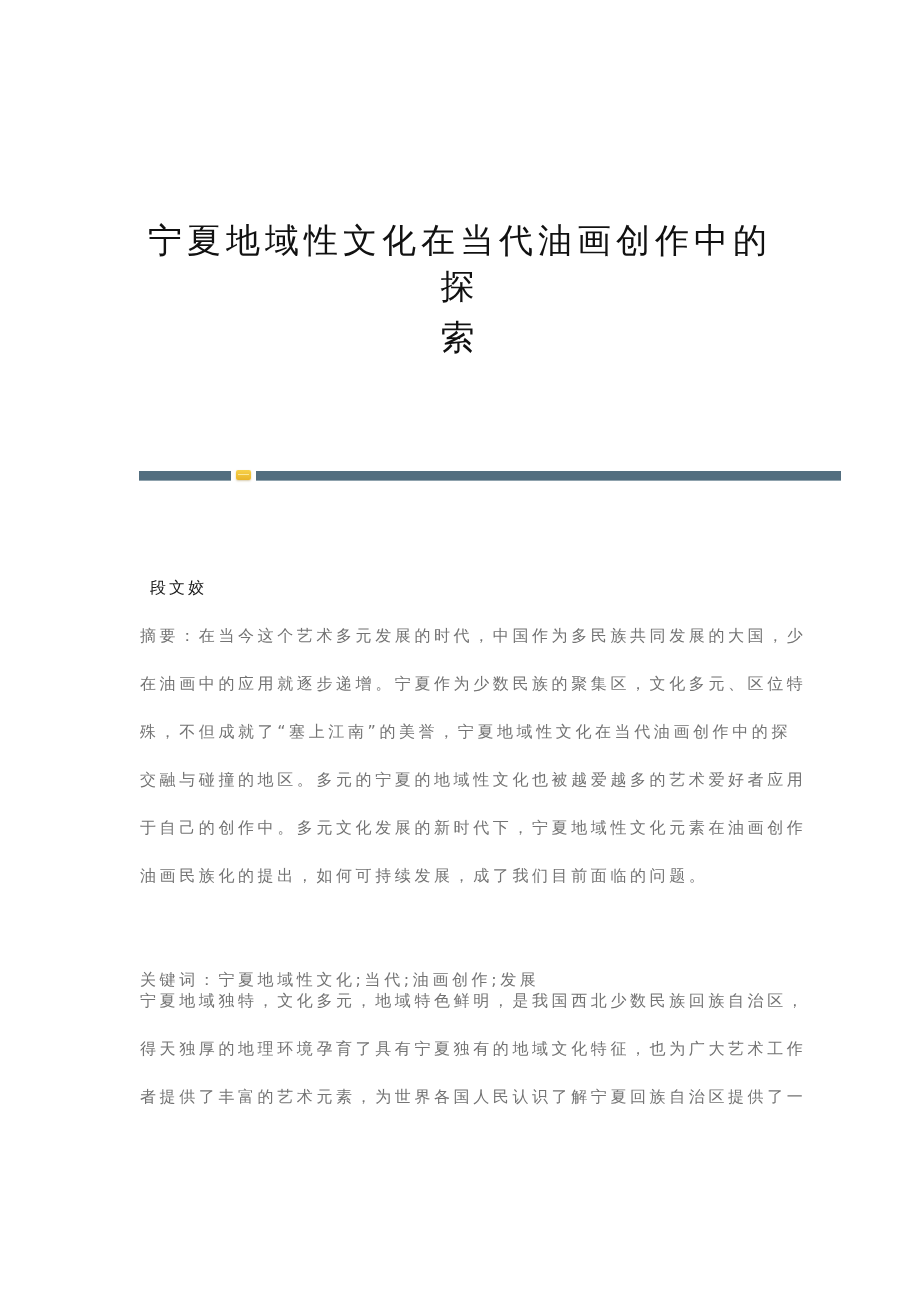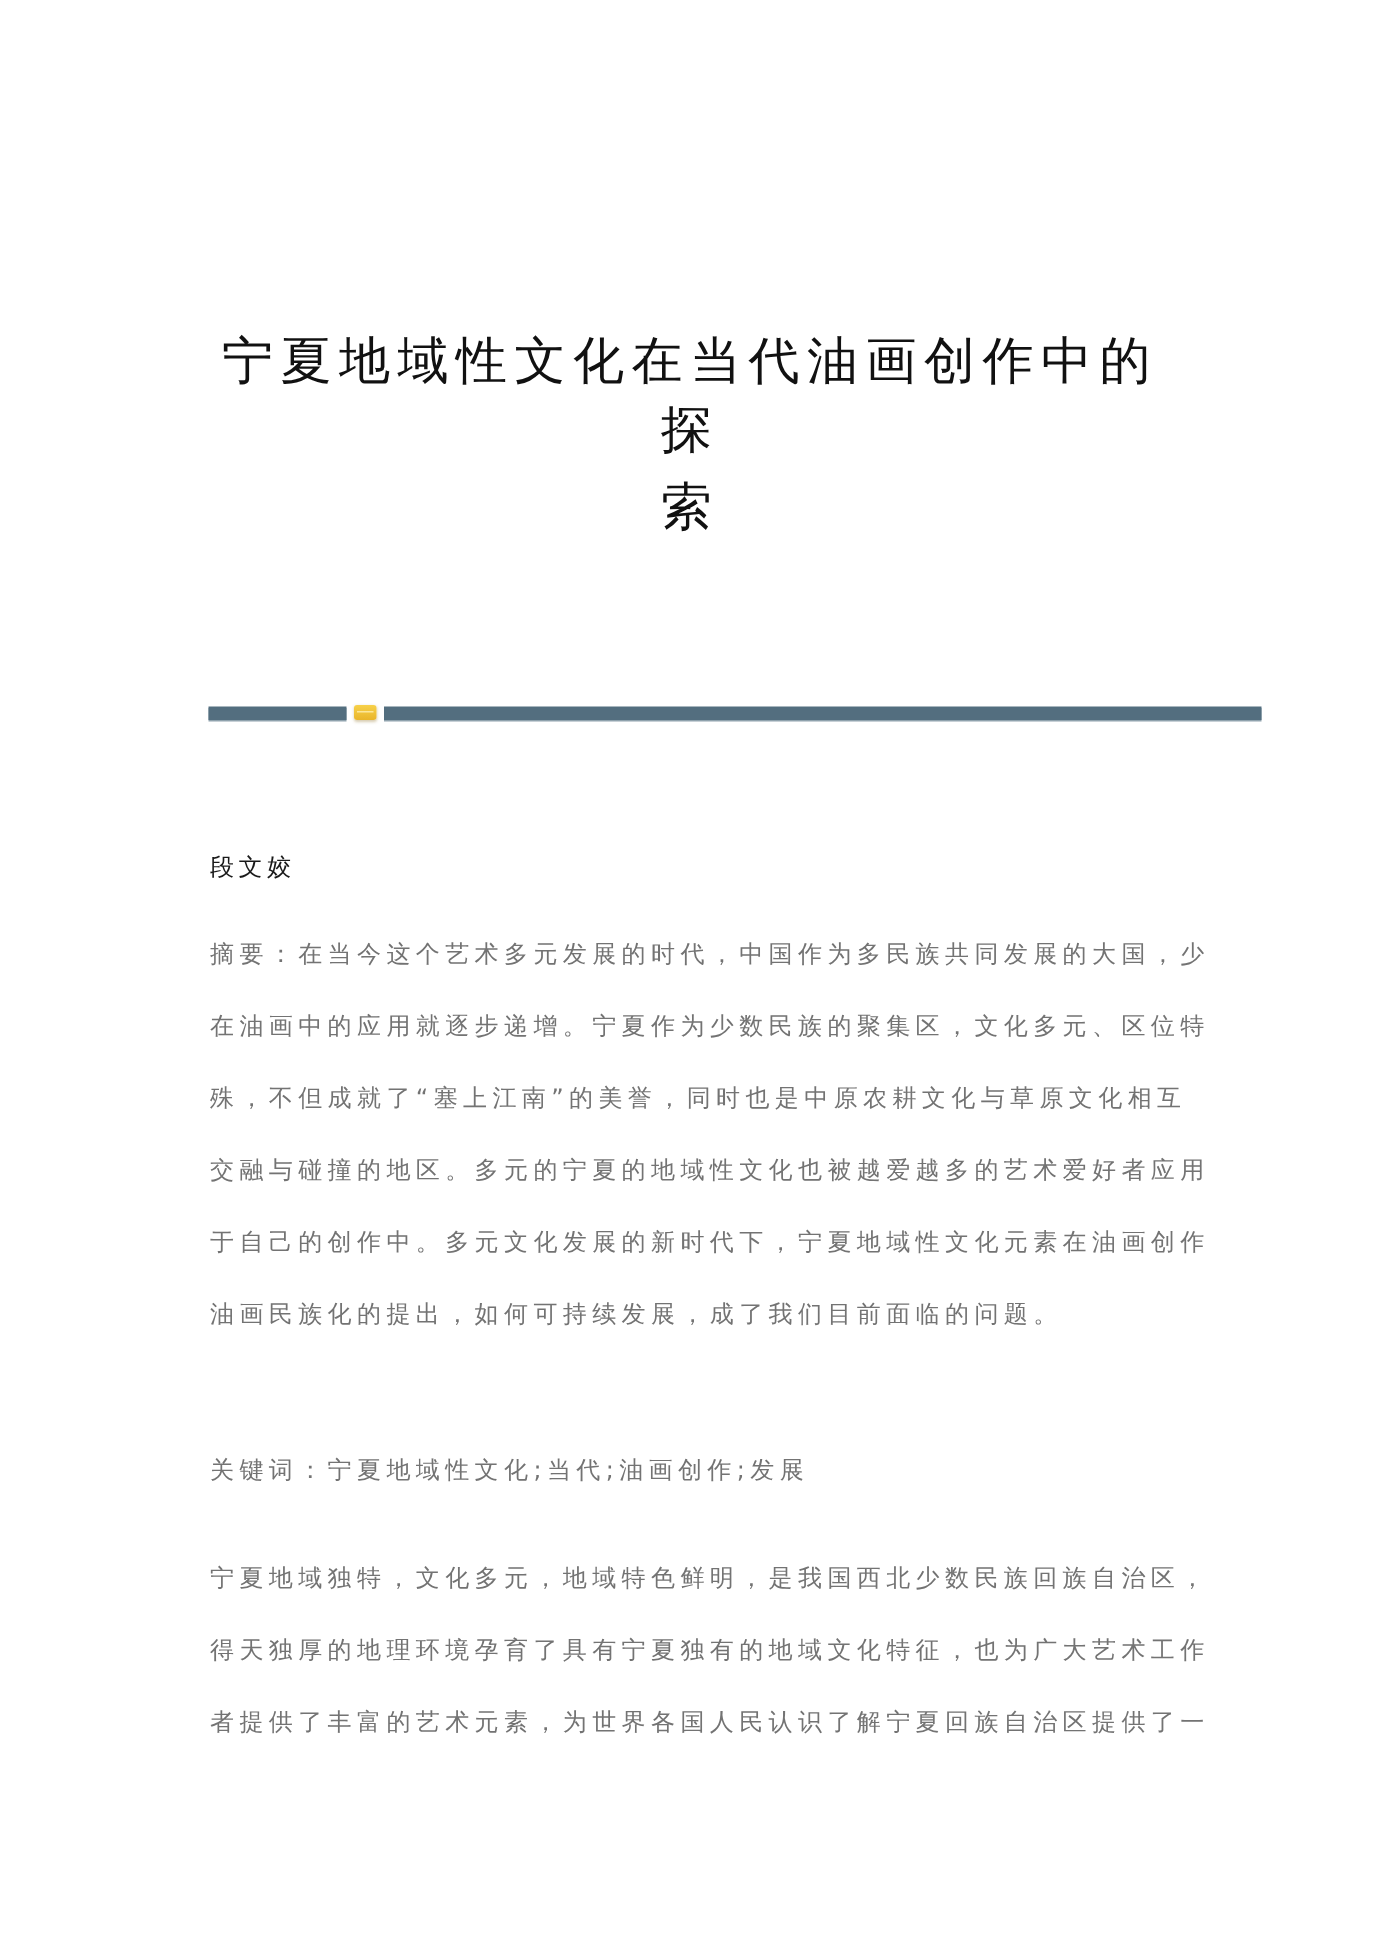--- a/index.html
+++ b/index.html
@@ -72,59 +72,59 @@
       background: #536e7f;
       box-shadow: 0 1px 0 #8fa2ad;
     }
 
     .author {
       position: absolute;
       left: 140px;
       top: 568px;
       font-size: 16px;
       letter-spacing: 3px;
-      margin: 0;
+      margin: 10px;
     }
 
     .body-text {
       position: absolute;
       left: 140px;
       width: 640px;
       font-size: 16px;
       line-height: 48px;
       letter-spacing: 3.6px;
       margin: 0;
       color: #737373;
       text-align: justify;
     }
     .line { display: block; white-space: nowrap; }
     .abstract { top: 612px; }
     .keywords { top: 956px; }
-    .intro { top: 1028px; }
+    .intro { top: 977px; }
   </style>
 </head>
 <body>
 
 <div class="page">
 
   <h1 class="title title-line-1">宁夏地域性文化在当代油画创作中的探</h1>
   <h1 class="title title-line-2">索</h1>
 
   <div class="divider">
     <div class="bar-left"></div>
     <div class="ornament"></div>
     <div class="bar-right"></div>
   </div>
 
   <p class="author">段文姣</p>
 
   <p class="body-text abstract">
     <span class="line">摘要：在当今这个艺术多元发展的时代，中国作为多民族共同发展的大国，少</span>
     <span class="line">在油画中的应用就逐步递增。宁夏作为少数民族的聚集区，文化多元、区位特</span>
-    <span class="line">殊，不但成就了“塞上江南”的美誉，同时也是中原农耕文化与草原文化相互</span>
+    <span class="line">殊，不但成就了“塞上江南”的美誉，宁夏地域性文化在当代油画创作中的探</span>
     <span class="line">交融与碰撞的地区。多元的宁夏的地域性文化也被越爱越多的艺术爱好者应用</span>
     <span class="line">于自己的创作中。多元文化发展的新时代下，宁夏地域性文化元素在油画创作</span>
     <span class="line">油画民族化的提出，如何可持续发展，成了我们目前面临的问题。</span>
   </p>
 
   <p class="body-text keywords">
     <span class="line">关键词：宁夏地域性文化;当代;油画创作;发展</span>
   </p>
 
   <p class="body-text intro">

